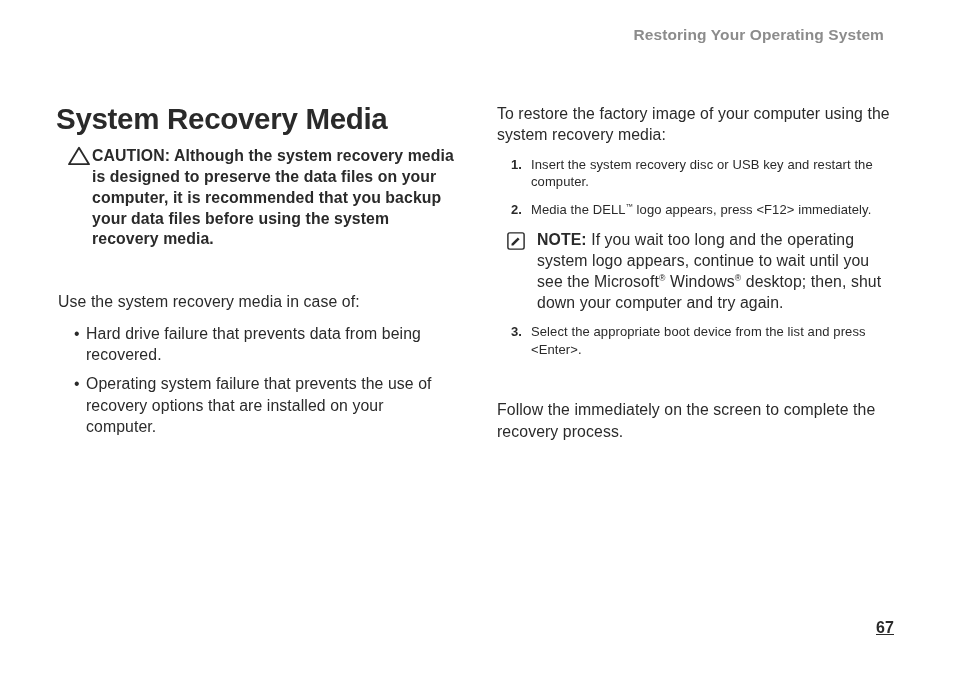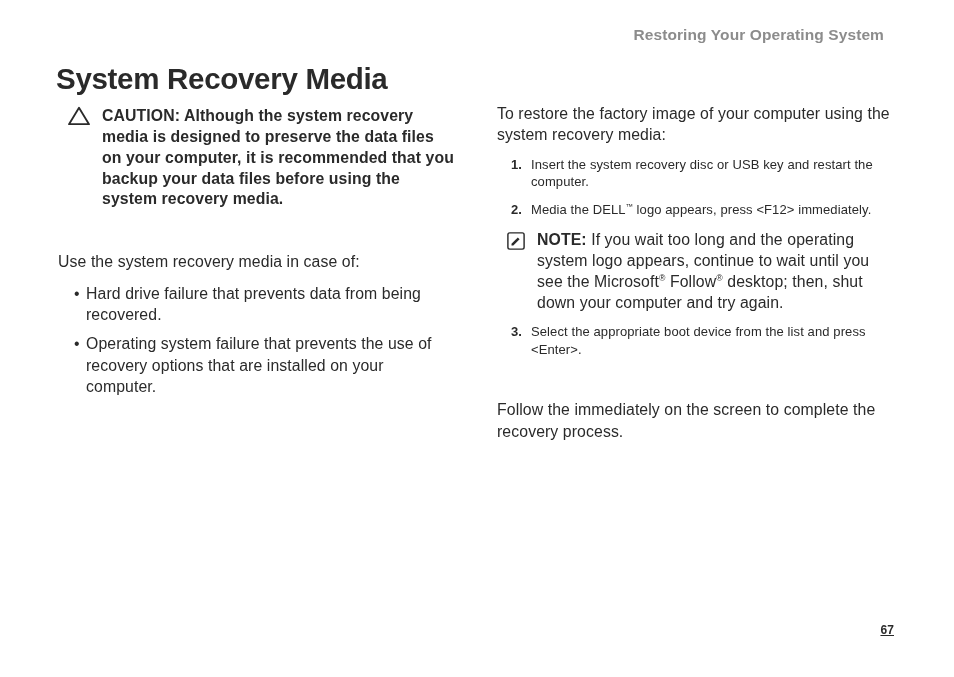--- a/index.html
+++ b/index.html
@@ -29,24 +29,24 @@
     }
     .col { flex: 1 1 0; }
     h1.title {
       font-family: "Helvetica Neue Condensed", "Arial Narrow", Arial, sans-serif;
       font-stretch: condensed;
       font-weight: 800;
       font-size: 29.5px;
       letter-spacing: -0.3px;
       margin-bottom: 10px;
       margin-left:-2px;
+      margin-top:40px;
     }
     .caution-block {
       display: flex;
-      gap: 10px;
       margin-bottom: 14px;
       margin-left: 10px;
     }
     .caution-icon { flex: 0 0 24px; }
     .caution-text {
       font-weight: 700;
       font-size: 15.8px;
       line-height: 1.32;
     }
     p.body {
@@ -109,21 +109,21 @@
     sup {
       font-size: 0.55em;
       vertical-align: super;
       line-height: 0;
     }
     .pagenum {
       position: absolute;
       right: 60px;
       bottom: 40px;
       font-weight: 700;
-      font-size: 12px;
+      font-size: 16px;
       text-decoration: underline;
     }
   </style>
 </head>
 <body>
 
 <div class="page">
 
   <div class="running-head">Restoring Your Operating System</div>
 
@@ -160,21 +160,21 @@
       </ol>
 
       <div class="note-block">
         <div class="note-icon">
           <svg width="18" height="18" viewBox="0 0 20 20">
             <rect x="1" y="1" width="18" height="18" rx="2" fill="none" stroke="#2a2a2a" stroke-width="1.6"></rect>
             <path d="M5 13 L12 6 L14 8 L7 15 L5 15 Z" fill="#2a2a2a"></path>
           </svg>
         </div>
         <div class="note-text">
-          <span class="note-label">NOTE:</span><span> If you wait too long and the operating system logo appears, continue to wait until you see the Microsoft</span><sup>®</sup><span> Follow</span><sup>®</sup><span> desktop; then, shut down your computer and try again.</span>
+          <span class="note-label">NOTE:</span><span> If you wait too long and the operating system logo appears, continue to wait until you see the Microsoft</span><sup>®</sup><span> Windows</span><sup>®</sup><span> desktop; then, shut down your computer and try again.</span>
         </div>
       </div>
 
       <ol class="steps" style="counter-reset: step 2;">
         <li>Select the appropriate boot device from the list and press &lt;Enter&gt;.</li>
       </ol>
 
       <p class="body">Follow the immediately on the screen to complete the recovery process.</p>
     </div>
 

